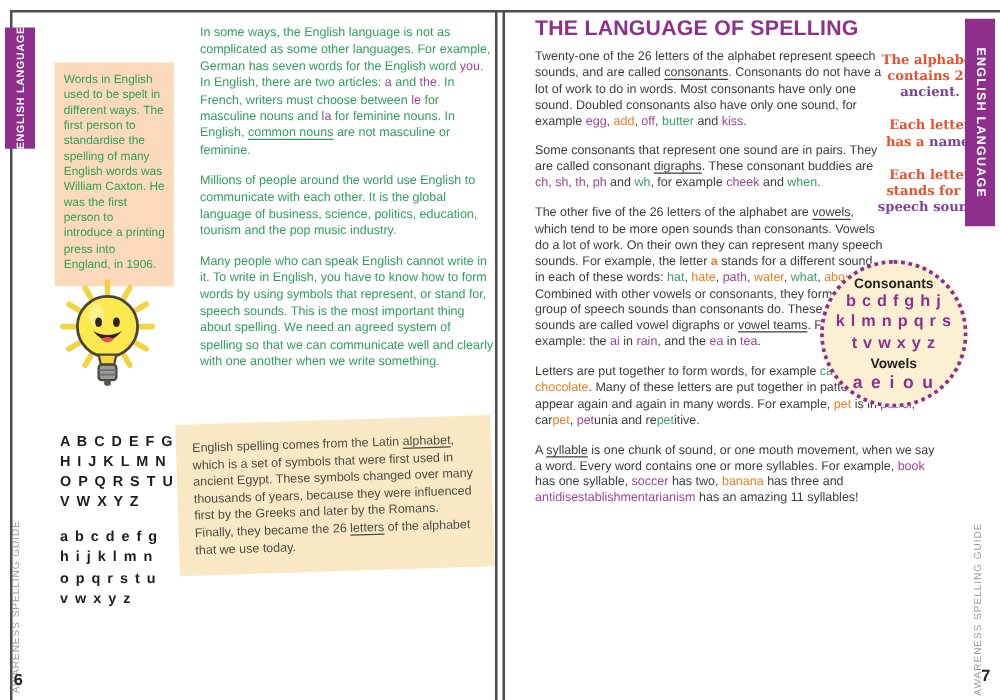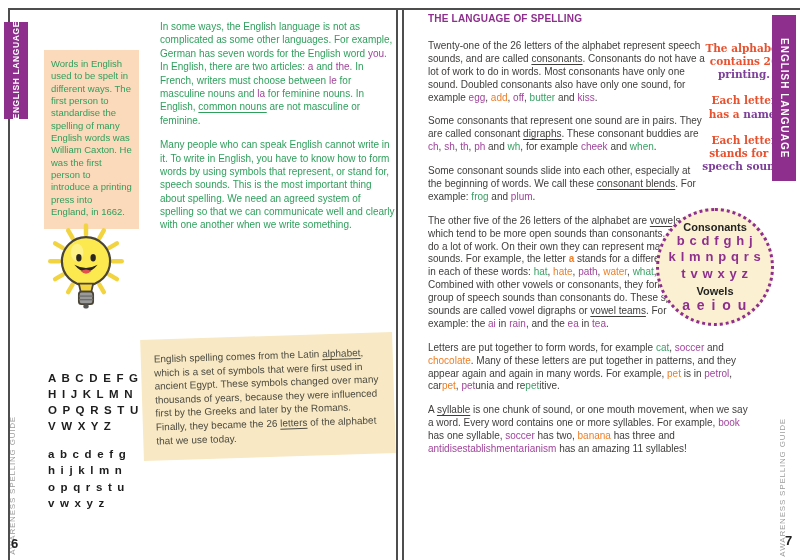--- a/index.html
+++ b/index.html
@@ -35,29 +35,29 @@
   
   .fact-box { position:absolute; left:44px; top:50px; width:95px; height:179px;
     background:#fbd9bb; color:#2f9f5c; font-size:9.5px; line-height:1.3;
     padding:8px 7px; }
   .left-col { position:absolute; left:160px; top:20px; width:236px;
     color:#2f9f5c; font-size:10px; line-height:1.34; }
   .left-col p { margin-bottom:11px; }
   .bulb { position:absolute; left:48px; top:222px; }
   .alpha-block { position:absolute; left:48px; top:346px; width:120px;
     color:#1d1d1d; font-weight:bold; font-size:11.5px; letter-spacing:1.2px;
-    line-height:1.4;margin-top:24px; }
+    line-height:1.4; }
   .alpha-block .group { margin-bottom:12px; }
   .latin-box { position:absolute; left:142px; top:336px; width:252px;
     background:#f8e9c4; color:#4d4c42; font-size:10px; line-height:1.36;
     padding:13px 13px; transform:rotate(-1.8deg); }
 
   
   .heading { position:absolute; left:428px; top:13px; color:#8e2f8e;
-    font-weight:bold; font-size:10px; letter-spacing:.2px; }
+    font-weight:bold; font-size:17px; letter-spacing:.2px; }
   .right-col { position:absolute; left:428px; top:40px; width:278px;
     color:#3f3d3c; font-size:10px; line-height:1.29; }
   .right-col p { margin-bottom:11px; }
   .right-col p.wide { width:322px; }
 
   .margin-notes { position:absolute; left:700px; top:42px; width:88px;
     text-align:center; color:#e8512e; font-family:"DejaVu Serif", serif;
     font-weight:bold; font-size:10.5px; line-height:1.25; }
   .margin-notes .note { margin-bottom:13px; }
   .margin-notes .c-purple { color:#7d3f98; }
@@ -87,25 +87,26 @@
   <div class="frame top"></div>
   <div class="frame left"></div>
   <div class="frame seam-l"></div>
   <div class="frame seam-r"></div>
 
   <div class="tab tab-left">
     <span class="vtext-up">ENGLISH LANGUAGE</span>
   </div>
 
   <div class="fact-box">
-    <span>Words in English used to be spelt in different ways. The first person to standardise the spelling of many English words was William Caxton. He was the first person to introduce a printing press into England, in 1662.</span>
+    <span>Words in English used to be spelt in different ways. The first person to standardise the spelling of many English words was William Caxton. He was the first person to introduce a printing press into England, in 1906.</span>
   </div>
 
   <div class="left-col">
     <p><span>In some ways, the English language is not as complicated as some other languages. For example, German has seven words for the English word </span><span class="c-purple">you</span><span>. In English, there are two articles: </span><span class="c-purple">a</span><span> and </span><span class="c-purple">the</span><span>. In French, writers must choose between </span><span class="c-purple">le</span><span> for masculine nouns and </span><span class="c-purple">la</span><span> for feminine nouns. In English, </span><span class="u">common nouns</span><span> are not masculine or feminine.</span></p>
+    <p><span>Millions of people around the world use English to communicate with each other. It is the global language of business, science, politics, education, tourism and the pop music industry.</span></p>
     <p><span>Many people who can speak English cannot write in it. To write in English, you have to know how to form words by using symbols that represent, or stand for, speech sounds. This is the most important thing about spelling. We need an agreed system of spelling so that we can communicate well and clearly with one another when we write something.</span></p>
   </div>
 
   <div class="bulb">
     <svg width="76" height="100" viewBox="0 0 84 112">
       <g stroke="#f2d440" stroke-width="5" stroke-linecap="round">
         <line x1="72" y1="44" x2="82" y2="44"></line>
         <line x1="68" y1="59" x2="76.6" y2="64"></line>
         <line x1="57" y1="70" x2="62" y2="78.6"></line>
         <line x1="27" y1="70" x2="22" y2="78.6"></line>
@@ -153,28 +154,27 @@
   <div class="guide guide-left">
     <span class="vtext-up">AWARENESS SPELLING GUIDE</span>
   </div>
   <div class="pagenum pagenum-left">6</div>
 
   <div class="heading">THE LANGUAGE OF SPELLING</div>
 
   <div class="right-col">
     <p><span>Twenty-one of the 26 letters of the alphabet represent speech sounds, and are called </span><span class="u">consonants</span><span>. Consonants do not have a lot of work to do in words. Most consonants have only one sound. Doubled consonants also have only one sound, for example </span><span class="c-purple">egg</span><span>, </span><span class="c-orange">add</span><span>, </span><span class="c-purple">off</span><span>, </span><span class="c-green">butter</span><span> and </span><span class="c-purple">kiss</span><span>.</span></p>
     <p><span>Some consonants that represent one sound are in pairs. They are called consonant </span><span class="u">digraphs</span><span>. These consonant buddies are </span><span class="c-purple">ch</span><span>, </span><span class="c-purple">sh</span><span>, </span><span class="c-purple">th</span><span>, </span><span class="c-purple">ph</span><span> and </span><span class="c-green">wh</span><span>, for example </span><span class="c-purple">cheek</span><span> and </span><span class="c-green">when</span><span>.</span></p>
-    <p><span>Some consonant sounds slide into each other, especially at the beginning of words. We call these </span><span class="u">consonant blends</span><span>. For example: </span><span class="c-green">frog</span><span> and </span><span class="c-purple">plum</span><span>.</span></p>
     <p><span>The other five of the 26 letters of the alphabet are </span><span class="u">vowels</span><span>, which tend to be more open sounds than consonants. Vowels do a lot of work. On their own they can represent many speech sounds. For example, the letter </span><span class="c-orange b">a</span><span> stands for a different sound in each of these words: </span><span class="c-green">hat</span><span>, </span><span class="c-orange">hate</span><span>, </span><span class="c-purple">path</span><span>, </span><span class="c-orange">water</span><span>, </span><span class="c-green">what</span><span>, </span><span class="c-orange">about</span><span>. Combined with other vowels or consonants, they form a bigger group of speech sounds than consonants do. These speech sounds are called vowel digraphs or </span><span class="u">vowel teams</span><span>. For example: the </span><span class="c-purple">ai</span><span> in </span><span class="c-purple">rain</span><span>, and the </span><span class="c-purple">ea</span><span> in </span><span class="c-purple">tea</span><span>.</span></p>
     <p class="wide"><span>Letters are put together to form words, for example </span><span class="c-green">cat</span><span>, </span><span class="c-purple">soccer</span><span> and </span><span class="c-orange">chocolate</span><span>. Many of these letters are put together in patterns, and they appear again and again in many words. For example, </span><span class="c-orange">pet</span><span> is in </span><span class="c-purple">petrol</span><span>, car</span><span class="c-orange">pet</span><span>, </span><span class="c-purple">pet</span><span>unia and re</span><span class="c-green">pet</span><span>itive.</span></p>
     <p class="wide"><span>A </span><span class="u">syllable</span><span> is one chunk of sound, or one mouth movement, when we say a word. Every word contains one or more syllables. For example, </span><span class="c-purple">book</span><span> has one syllable, </span><span class="c-purple">soccer</span><span> has two, </span><span class="c-orange">banana</span><span> has three and </span><span class="c-purple">antidisestablishmentarianism</span><span> has an amazing 11 syllables!</span></p>
   </div>
 
   <div class="margin-notes">
-    <div class="note"><span>The alphabet contains 26 </span><span class="c-purple">printing.</span></div>
+    <div class="note"><span>The alphabet contains 26 </span><span class="c-purple">ancient.</span></div>
     <div class="note"><span>Each letter has a </span><span class="c-purple">name.</span></div>
     <div class="note"><span>Each letter stands for a </span><span class="c-purple">speech sound.</span></div>
   </div>
 
   <div class="letters-circle">
     <div class="lbl">Consonants</div>
     <div class="rows">
         <div>b c d f g h j</div>
         <div>k l m n p q r s</div>
         <div>t v w x y z</div>

